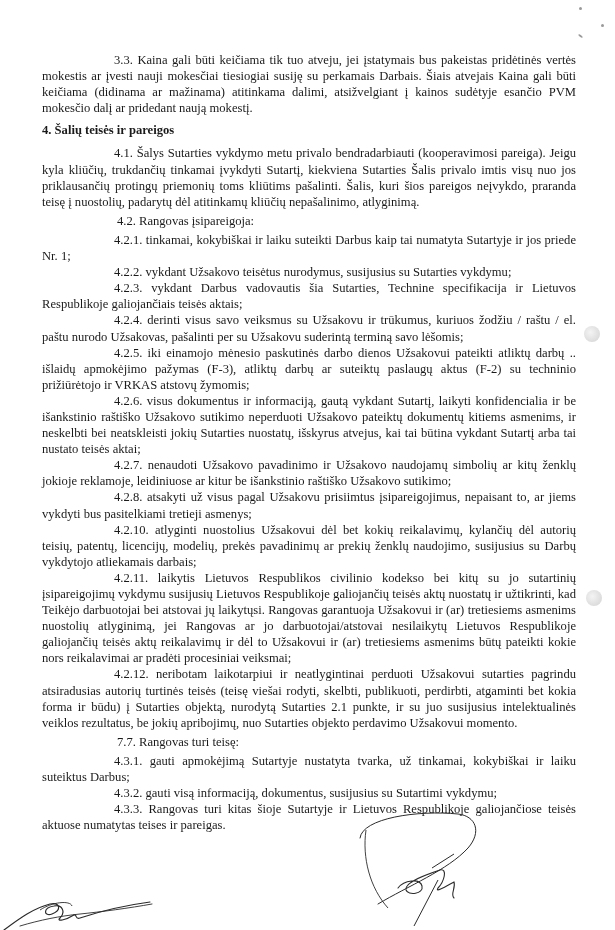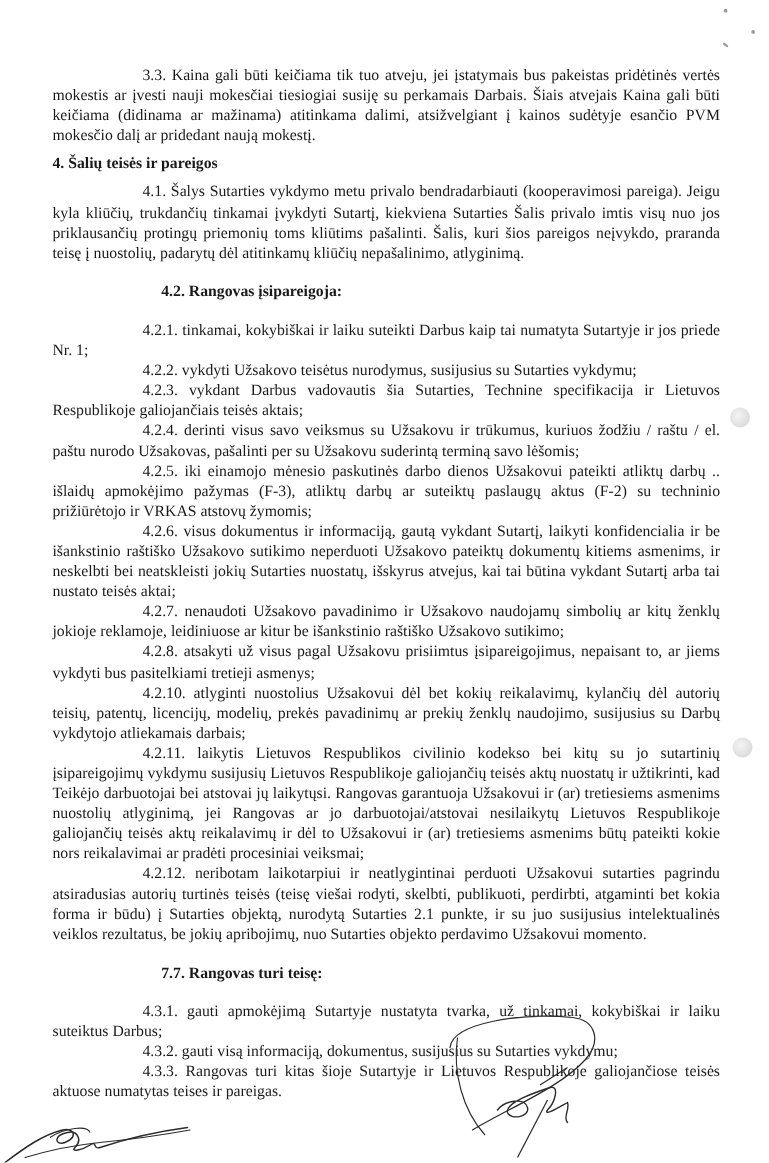--- a/index.html
+++ b/index.html
@@ -6,21 +6,21 @@
   body { width: 615px; height: 930px; position: relative; overflow: hidden; }
   .page {
     position: absolute; left: 42px; top: 52px; width: 534px;
     font-family: "Liberation Serif", serif;
     font-size: 12.6px; line-height: 16.1px; color: #1a1a1a;
   }
   .p { margin: 0; text-align: justify; text-indent: 72px; }
   .heading {
     margin: 6px 0 7px 0; text-align: left; font-weight: bold;
   }
-  .sub { margin: 15px; text-indent: 72px; font-weight: bold; }
+  .sub { margin: 3px; text-indent: 72px; font-weight: normal; }
   .dot { position: absolute; background: #9a9a9a; border-radius: 50%; }
   .punch {
     position: absolute; width: 16px; height: 16px; border-radius: 50%;
     background: radial-gradient(circle at 40% 40%, #f4f4f4 0%, #dcdcdc 70%, #c9c9c9 100%);
   }
   svg.sig { position: absolute; overflow: visible; }
 </style>
 </head>
 <body>
 
@@ -33,34 +33,34 @@
 
 <div class="page">
   <p class="p">3.3. Kaina gali būti keičiama tik tuo atveju, jei įstatymais bus pakeistas pridėtinės vertės mokestis ar įvesti nauji mokesčiai tiesiogiai susiję su perkamais Darbais. Šiais atvejais Kaina gali būti keičiama (didinama ar mažinama) atitinkama dalimi, atsižvelgiant į kainos sudėtyje esančio PVM mokesčio dalį ar pridedant naują mokestį.</p>
 
   <div class="heading">4. Šalių teisės ir pareigos</div>
 
   <p class="p">4.1. Šalys Sutarties vykdymo metu privalo bendradarbiauti (kooperavimosi pareiga). Jeigu kyla kliūčių, trukdančių tinkamai įvykdyti Sutartį, kiekviena Sutarties Šalis privalo imtis visų nuo jos priklausančių protingų priemonių toms kliūtims pašalinti. Šalis, kuri šios pareigos neįvykdo, praranda teisę į nuostolių, padarytų dėl atitinkamų kliūčių nepašalinimo, atlyginimą.</p>
   <p class="sub">4.2. Rangovas įsipareigoja:</p>
 
   <p class="p">4.2.1. tinkamai, kokybiškai ir laiku suteikti Darbus kaip tai numatyta Sutartyje ir jos priede Nr. 1;</p>
-  <p class="p">4.2.2. vykdyti Užsakovo teisėtus nurodymus, susijusius su Sutarties vykdymu;</p>
+  <p class="p">4.2.2. vykdant Užsakovo teisėtus nurodymus, susijusius su Sutarties vykdymu;</p>
   <p class="p">4.2.3. vykdant Darbus vadovautis šia Sutarties, Technine specifikacija ir Lietuvos Respublikoje galiojančiais teisės aktais;</p>
   <p class="p">4.2.4. derinti visus savo veiksmus su Užsakovu ir trūkumus, kuriuos žodžiu / raštu / el. paštu nurodo Užsakovas, pašalinti per su Užsakovu suderintą terminą savo lėšomis;</p>
   <p class="p">4.2.5. iki einamojo mėnesio paskutinės darbo dienos Užsakovui pateikti atliktų darbų .. išlaidų apmokėjimo pažymas (F-3), atliktų darbų ar suteiktų paslaugų aktus (F-2) su techninio prižiūrėtojo ir VRKAS atstovų žymomis;</p>
   <p class="p">4.2.6. visus dokumentus ir informaciją, gautą vykdant Sutartį, laikyti konfidencialia ir be išankstinio raštiško Užsakovo sutikimo neperduoti Užsakovo pateiktų dokumentų kitiems asmenims, ir neskelbti bei neatskleisti jokių Sutarties nuostatų, išskyrus atvejus, kai tai būtina vykdant Sutartį arba tai nustato teisės aktai;</p>
   <p class="p">4.2.7. nenaudoti Užsakovo pavadinimo ir Užsakovo naudojamų simbolių ar kitų ženklų jokioje reklamoje, leidiniuose ar kitur be išankstinio raštiško Užsakovo sutikimo;</p>
   <p class="p">4.2.8. atsakyti už visus pagal Užsakovu prisiimtus įsipareigojimus, nepaisant to, ar jiems vykdyti bus pasitelkiami tretieji asmenys;</p>
   <p class="p">4.2.10. atlyginti nuostolius Užsakovui dėl bet kokių reikalavimų, kylančių dėl autorių teisių, patentų, licencijų, modelių, prekės pavadinimų ar prekių ženklų naudojimo, susijusius su Darbų vykdytojo atliekamais darbais;</p>
   <p class="p">4.2.11. laikytis Lietuvos Respublikos civilinio kodekso bei kitų su jo sutartinių įsipareigojimų vykdymu susijusių Lietuvos Respublikoje galiojančių teisės aktų nuostatų ir užtikrinti, kad Teikėjo darbuotojai bei atstovai jų laikytųsi. Rangovas garantuoja Užsakovui ir (ar) tretiesiems asmenims nuostolių atlyginimą, jei Rangovas ar jo darbuotojai/atstovai nesilaikytų Lietuvos Respublikoje galiojančių teisės aktų reikalavimų ir dėl to Užsakovui ir (ar) tretiesiems asmenims būtų pateikti kokie nors reikalavimai ar pradėti procesiniai veiksmai;</p>
   <p class="p">4.2.12. neribotam laikotarpiui ir neatlygintinai perduoti Užsakovui sutarties pagrindu atsiradusias autorių turtinės teisės (teisę viešai rodyti, skelbti, publikuoti, perdirbti, atgaminti bet kokia forma ir būdu) į Sutarties objektą, nurodytą Sutarties 2.1 punkte, ir su juo susijusius intelektualinės veiklos rezultatus, be jokių apribojimų,  nuo Sutarties objekto perdavimo Užsakovui momento.</p>
 
   <p class="sub">7.7. Rangovas turi teisę:</p>
   <p class="p">4.3.1. gauti apmokėjimą Sutartyje nustatyta tvarka, už tinkamai, kokybiškai ir laiku suteiktus Darbus;</p>
-  <p class="p">4.3.2. gauti visą informaciją, dokumentus, susijusius su Sutarties vykdymu;</p>
+  <p class="p">4.3.2. gauti visą informaciją, dokumentus, susijusius su Sutartimi vykdymu;</p>
   <p class="p">4.3.3. Rangovas turi kitas šioje Sutartyje ir Lietuvos Respublikoje galiojančiose teisės aktuose numatytas teises ir pareigas.</p>
 </div>
 
 <svg class="sig" width="160" height="50" style="left:0;top:890px;" viewBox="0 0 160 50">
   <path d="M4 40 C 20 28, 34 18, 50 14 C 60 12, 62 20, 52 24 C 44 27, 42 18, 54 16 C 62 14, 66 22, 60 28 C 56 32, 66 30, 72 26 C 78 22, 74 30, 80 28 C 92 24, 120 16, 150 12" fill="none" stroke="#2b2b2b" stroke-width="1.2" stroke-linecap="round"></path>
   <path d="M20 36 C 40 30, 60 26, 80 24 C 100 22, 130 18, 152 14" fill="none" stroke="#2b2b2b" stroke-width="0.9" stroke-linecap="round"></path>
   <path d="M40 20 C 52 12, 70 10, 72 16" fill="none" stroke="#2b2b2b" stroke-width="0.9"></path>
 </svg>
 
 <svg class="sig" width="140" height="125" style="left:358px;top:808px;" viewBox="0 0 140 125">

